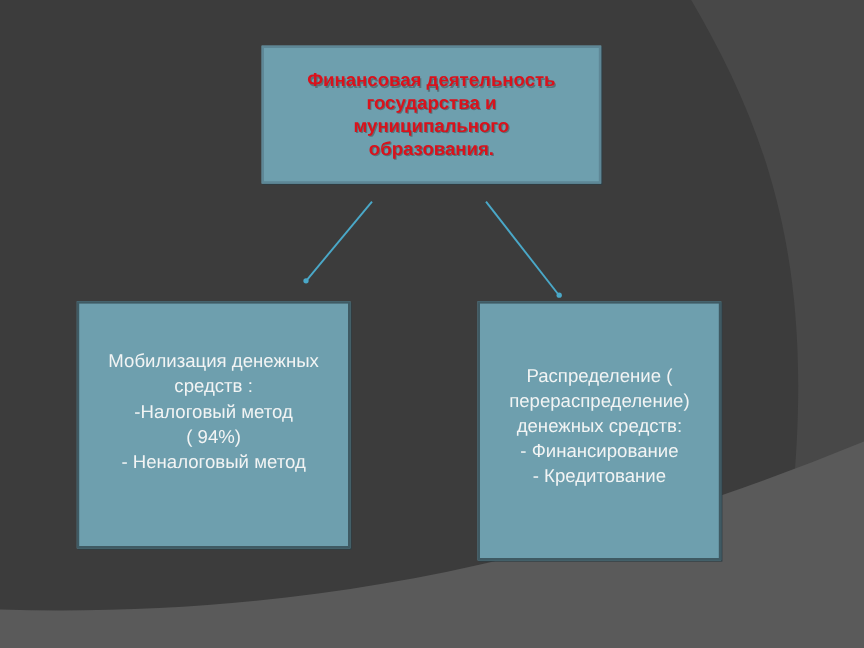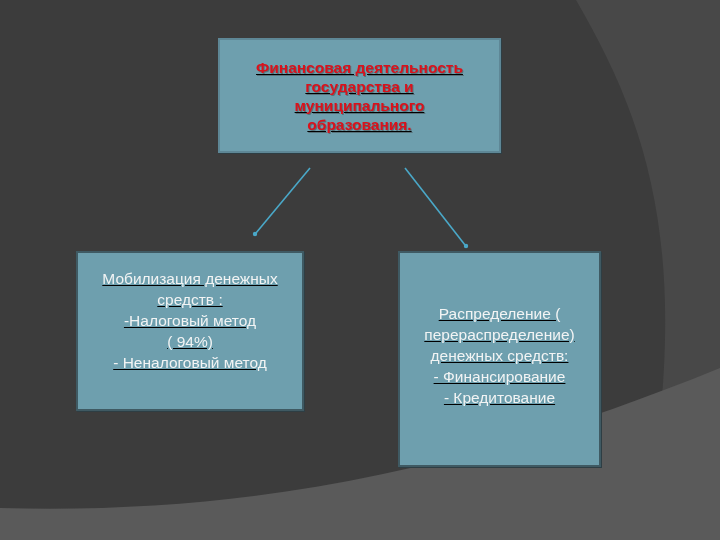--- a/index.html
+++ b/index.html
@@ -10,36 +10,35 @@
     }
     .bg-shape { position: absolute; left: 0; top: 0; }
     .box {
       position: absolute;
       background: #6e9fae;
       border: 2px solid #3f5a63;
       box-shadow: 1px 1px 0 #2e3e44;
       display: flex; align-items: center; justify-content: center;
       text-align: center;
       box-sizing: border-box;
-      text-decoration: underline;
     }
     .box-top {
       left: 218px; top: 38px; width: 283px; height: 115px;
       border-color: #5e8796;
     }
     .box-top .txt {
       color: #d9121c;
       font-weight: bold;
       font-size: 15.5px;
       line-height: 19px;
       text-shadow: 1px 1px 0 rgba(60,60,60,0.45);
       white-space: pre-line;
     }
     .box-left {
-      left: 76px; top: 251px; width: 228px; height: 160px; text-align: center;
+      left: 64px; top: 251px; width: 228px; height: 206px; text-align: center;
     }
     .box-right {
       left: 398px; top: 251px; width: 203px; height: 216px;
     }
     .box-left .txt, .box-right .txt {
       color: #f2f4f4;
       font-size: 15.5px;
       line-height: 21px;
       white-space: pre-line;
     }

